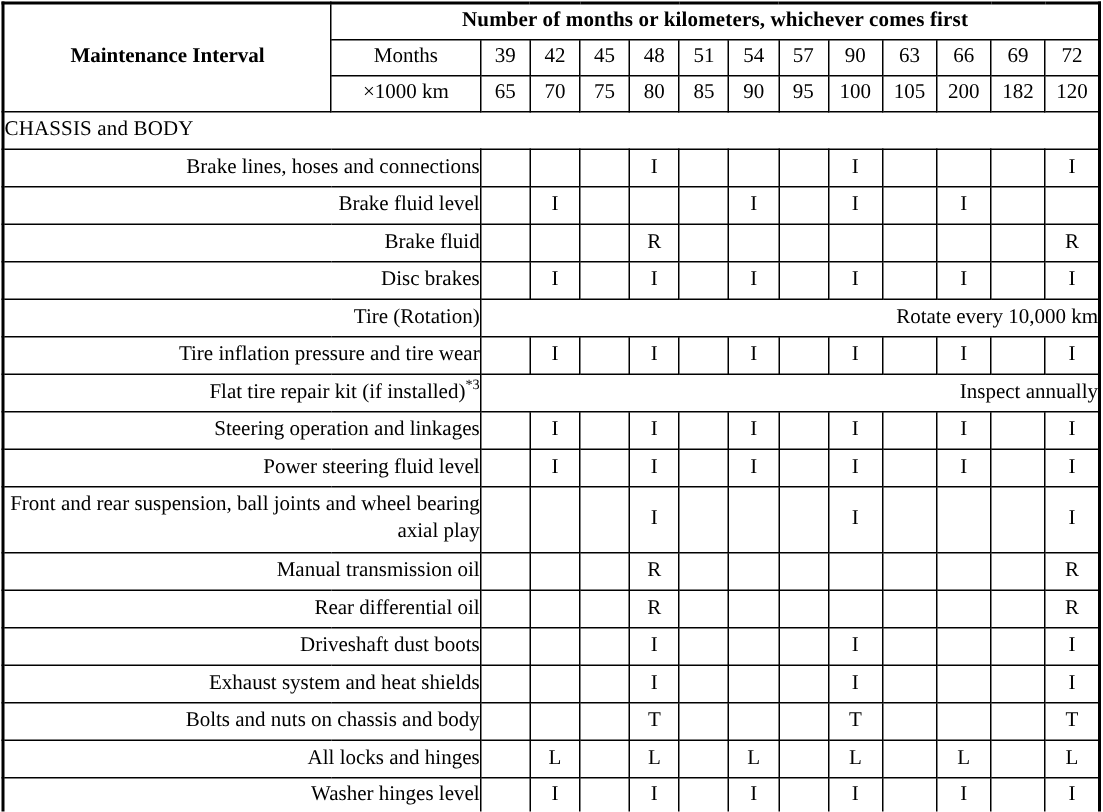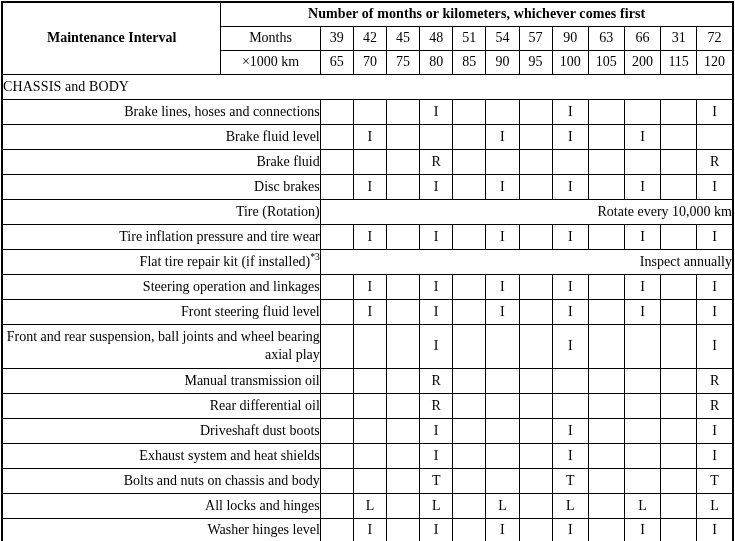--- a/index.html
+++ b/index.html
@@ -129,36 +129,36 @@
       <th class="hdr hdr-num">39</th>
       <th class="hdr hdr-num">42</th>
       <th class="hdr hdr-num">45</th>
       <th class="hdr hdr-num">48</th>
       <th class="hdr hdr-num">51</th>
       <th class="hdr hdr-num">54</th>
       <th class="hdr hdr-num">57</th>
       <th class="hdr hdr-num">90</th>
       <th class="hdr hdr-num">63</th>
       <th class="hdr hdr-num">66</th>
-      <th class="hdr hdr-num">31</th>
+      <th class="hdr hdr-num">69</th>
       <th class="hdr hdr-num">72</th>
     </tr>
     <tr>
       <th class="hdr hdr-rowlabel">×1000 km</th>
       <th class="hdr hdr-num">65</th>
       <th class="hdr hdr-num">70</th>
       <th class="hdr hdr-num">75</th>
       <th class="hdr hdr-num">80</th>
       <th class="hdr hdr-num">85</th>
       <th class="hdr hdr-num">90</th>
       <th class="hdr hdr-num">95</th>
       <th class="hdr hdr-num">100</th>
       <th class="hdr hdr-num">105</th>
       <th class="hdr hdr-num">200</th>
-      <th class="hdr hdr-num">115</th>
+      <th class="hdr hdr-num">182</th>
       <th class="hdr hdr-num">120</th>
     </tr>
   </thead>
 
   <tbody id="tbody">
       <tr class="section-row">
         <td colspan="14">CHASSIS and BODY</td>
       </tr>
       <tr>
         <td class="item-cell" colspan="2"><span>Brake lines, hoses and connections</span></td>
@@ -252,21 +252,21 @@
         <td class="mark-cell"></td>
         <td class="mark-cell">I</td>
         <td class="mark-cell"></td>
         <td class="mark-cell">I</td>
         <td class="mark-cell"></td>
         <td class="mark-cell">I</td>
         <td class="mark-cell"></td>
         <td class="mark-cell">I</td>
       </tr>
       <tr>
-        <td class="item-cell" colspan="2"><span>Front steering fluid level</span></td>
+        <td class="item-cell" colspan="2"><span>Power steering fluid level</span></td>
         <td class="mark-cell"></td>
         <td class="mark-cell">I</td>
         <td class="mark-cell"></td>
         <td class="mark-cell">I</td>
         <td class="mark-cell"></td>
         <td class="mark-cell">I</td>
         <td class="mark-cell"></td>
         <td class="mark-cell">I</td>
         <td class="mark-cell"></td>
         <td class="mark-cell">I</td>

